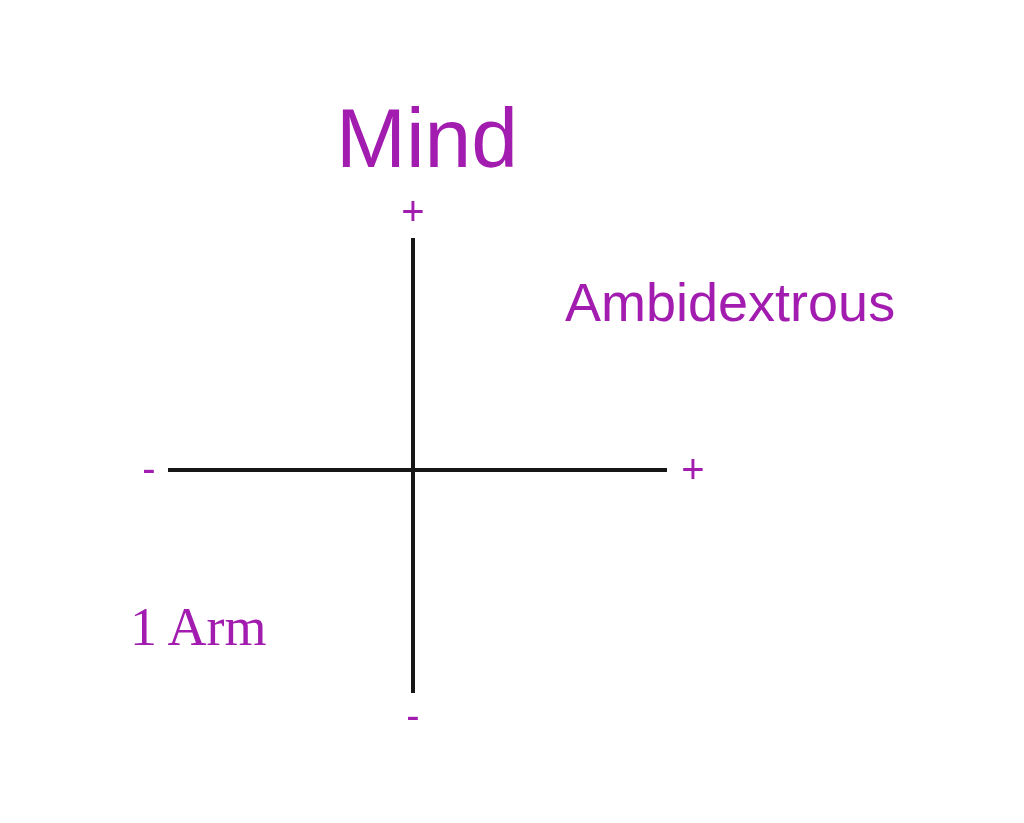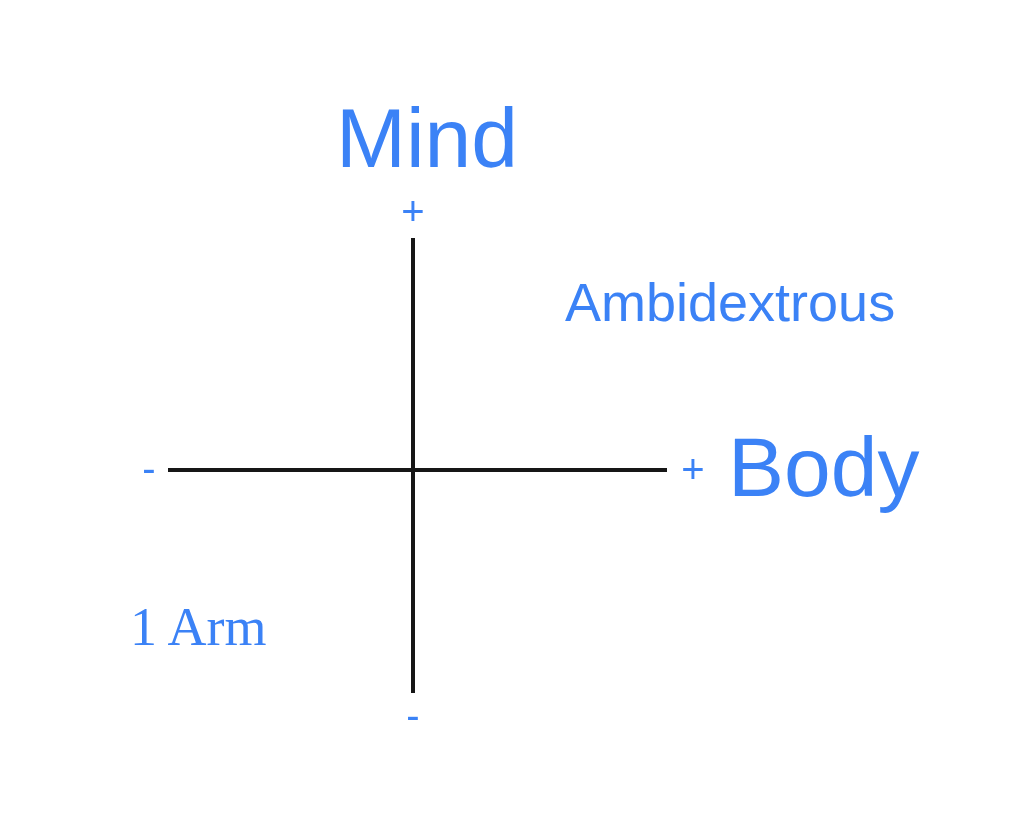--- a/index.html
+++ b/index.html
@@ -29,21 +29,21 @@
   .x-axis-line {
     left: 168px;
     top: 468px;
     width: 499px;
     height: 4px;
   }
   .label {
     position: absolute;
     white-space: nowrap;
     line-height: 1;
-    color: #3b82f6;
+    color: #a21caf;
   }
   .axis-title {
     font-size: 84px;
     letter-spacing: 0px;
   }
   .quadrant-label {
     font-size: 54px;
   }
   .sign {
     font-size: 40px;
@@ -98,19 +98,18 @@
   <div class="label axis-title mind-title">Mind</div>
 
   <div class="label sign y-plus">+</div>
 
   <div class="label sign y-minus">-</div>
 
   <div class="label sign x-minus">-</div>
 
   <div class="label sign x-plus">+</div>
 
-  <div class="label axis-title body-title">Body</div>
 
   <div class="label quadrant-label ambidextrous-label">Ambidextrous</div>
 
   <div class="label quadrant-label one-arm-label">1 Arm</div>
 
 </div>
 
 </body></html>

